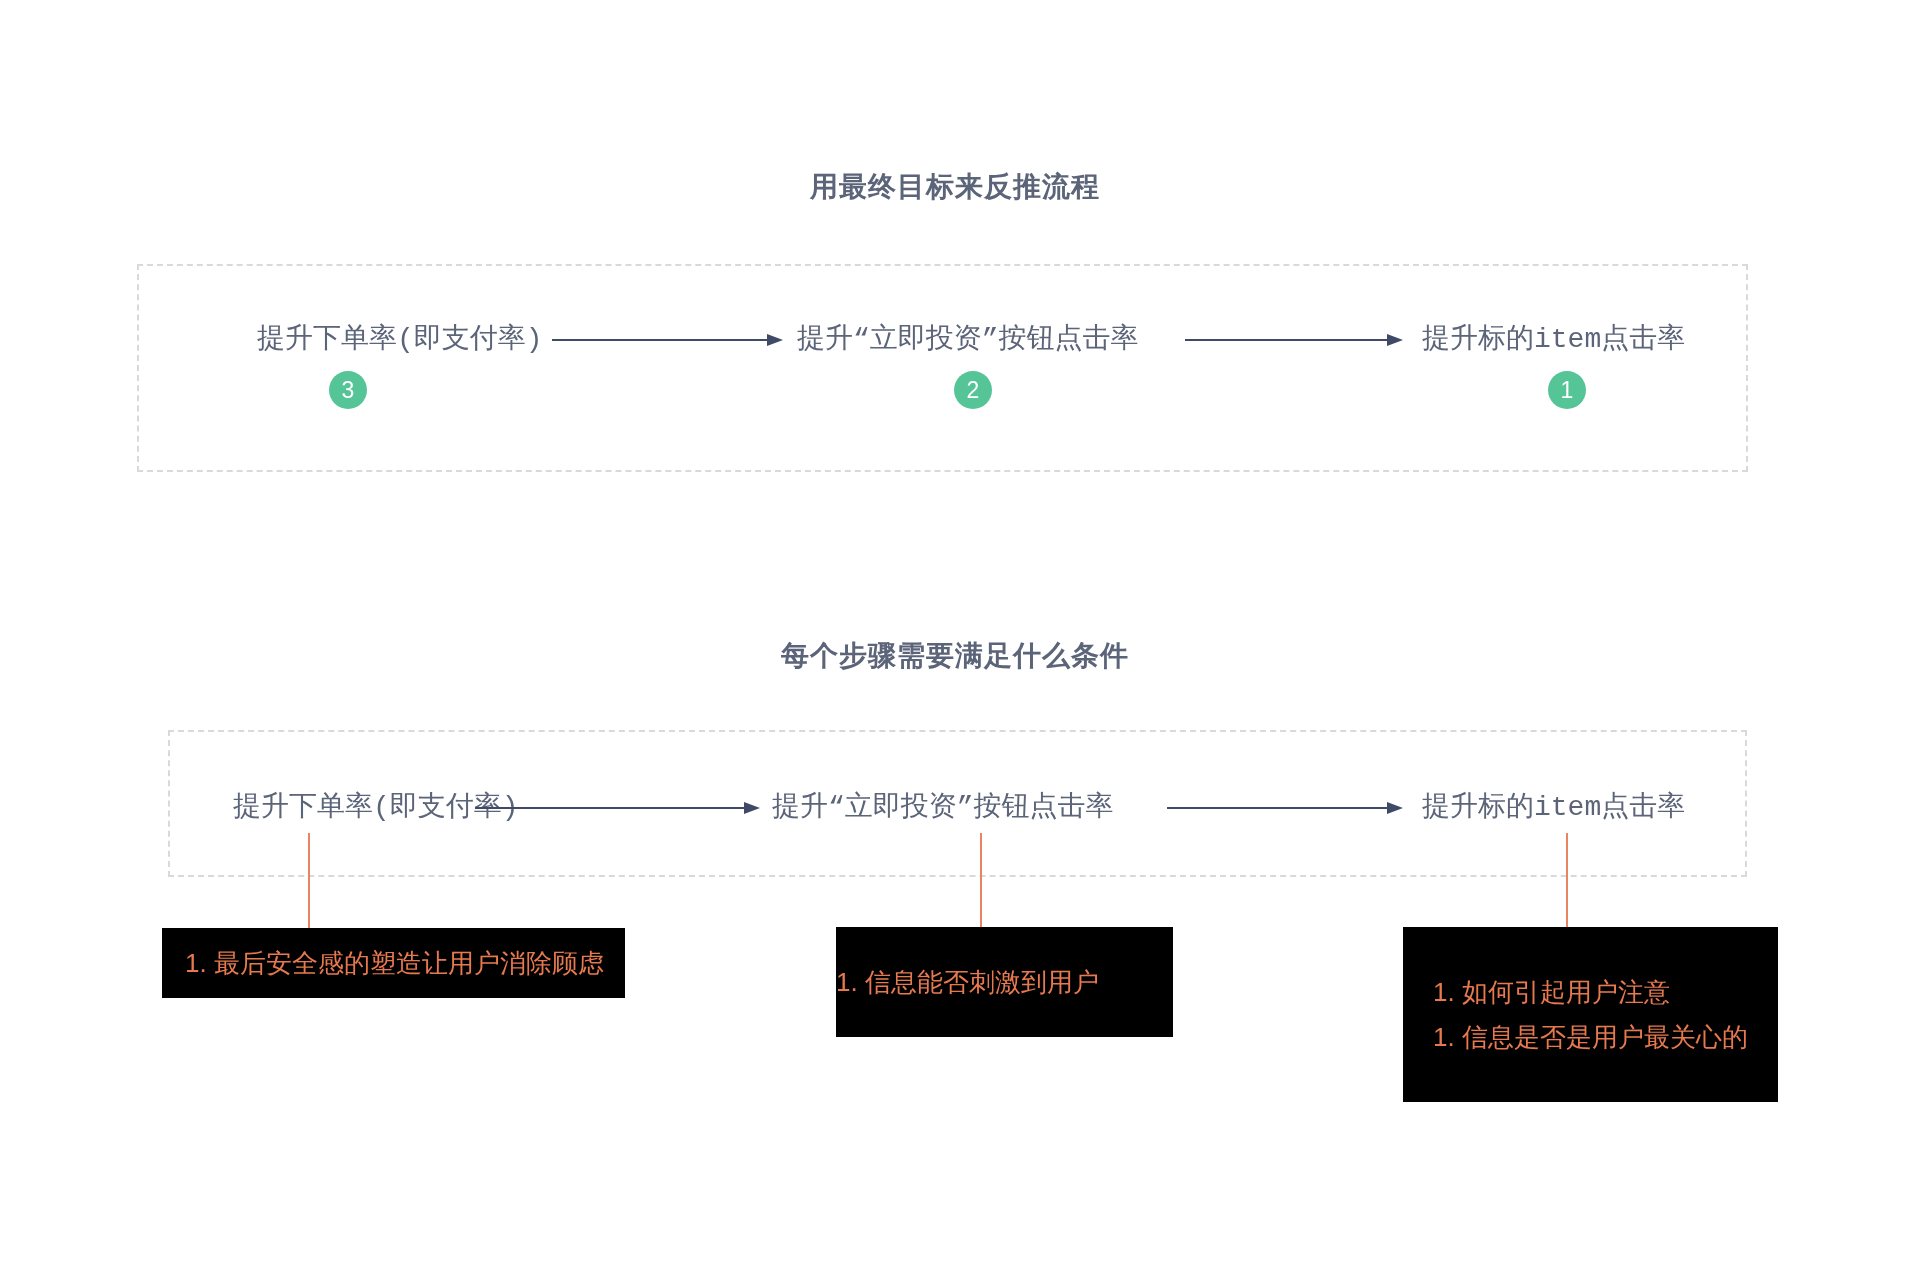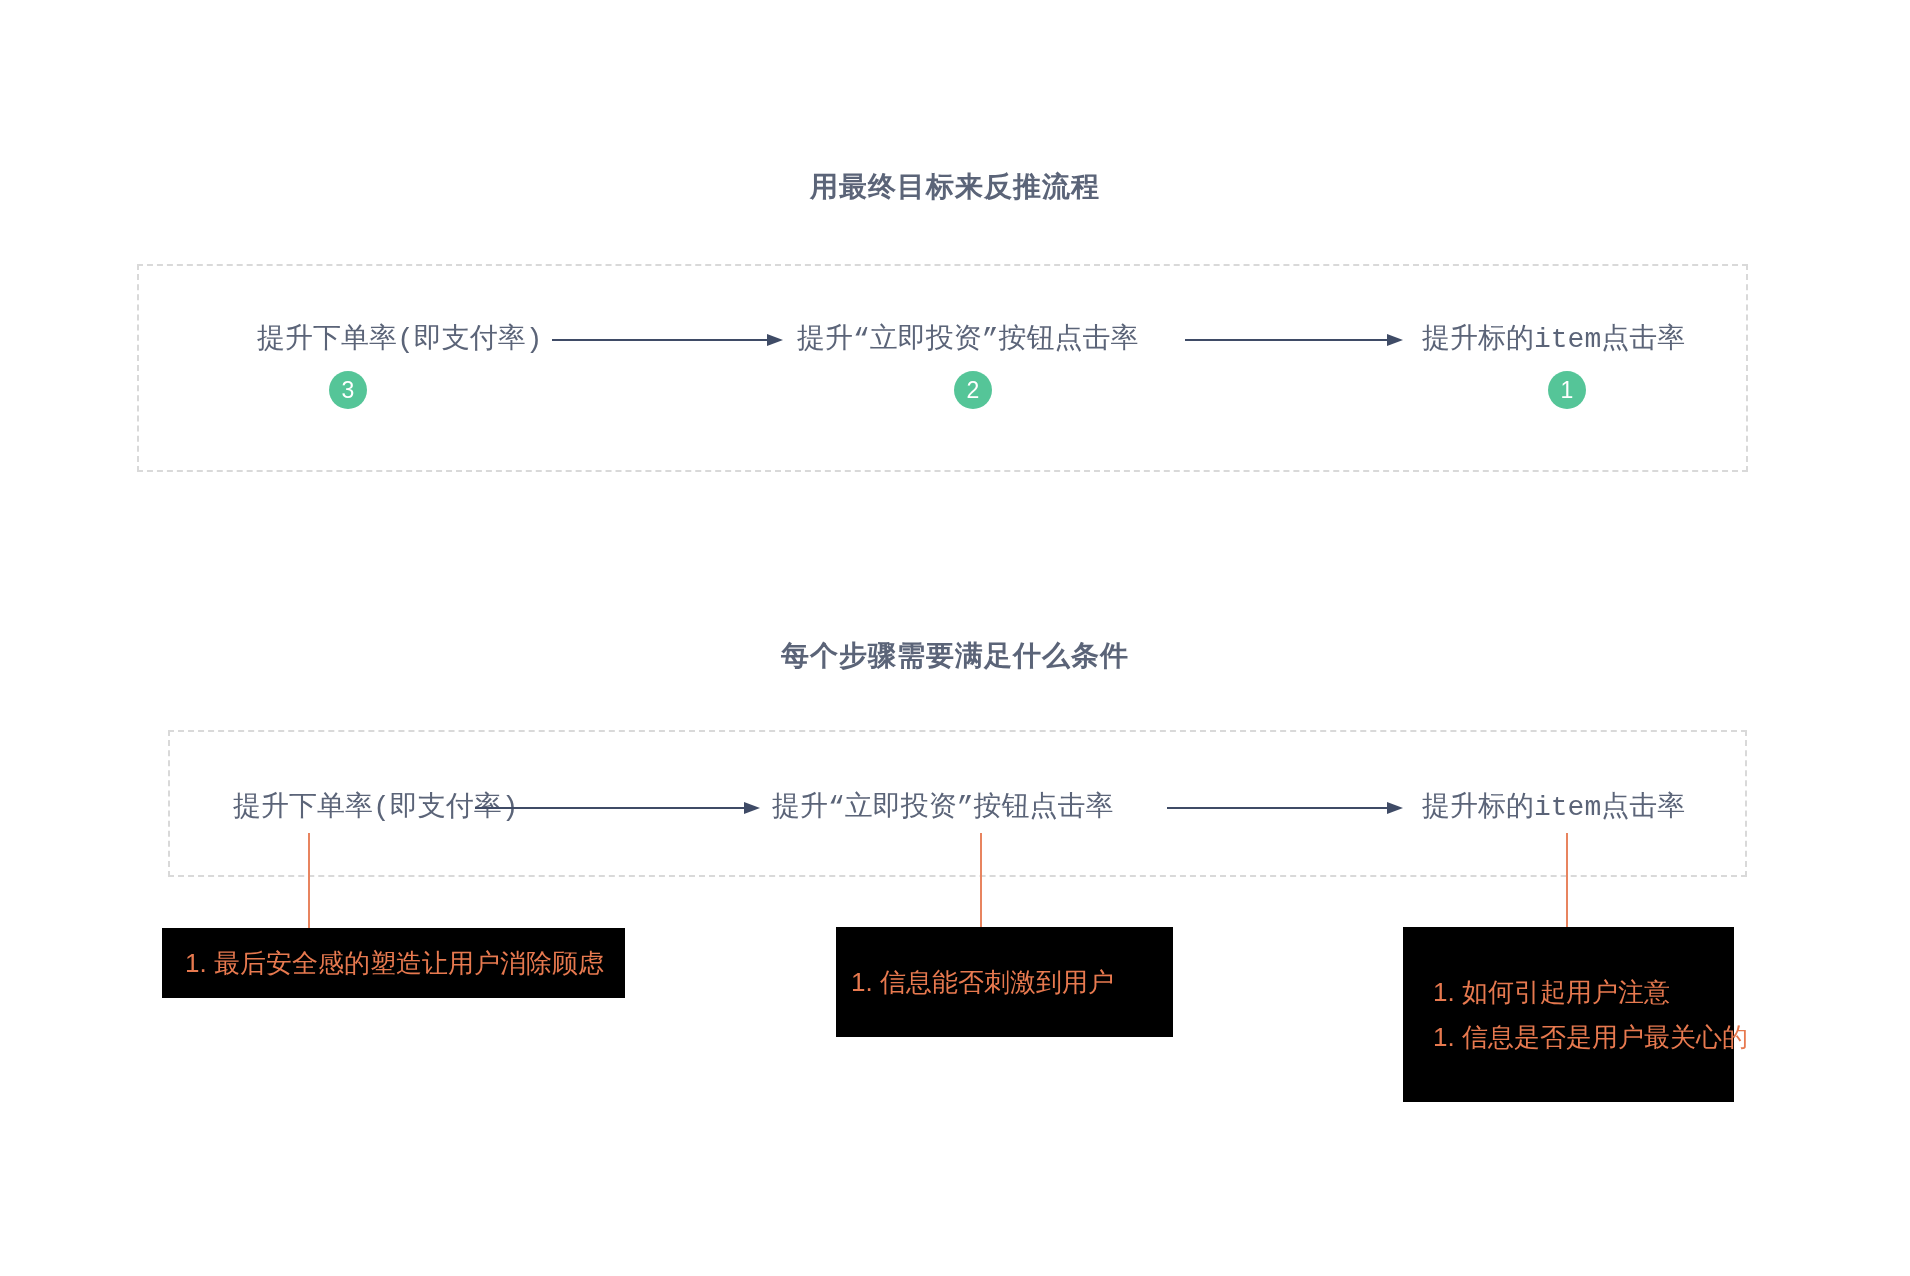--- a/index.html
+++ b/index.html
@@ -72,20 +72,20 @@
 <div class="step" style="left:1422px;top:793px">提升标的item点击率</div>
 
 <div class="vline" style="left:308px;top:833px;height:95px"></div>
 <div class="vline" style="left:980px;top:833px;height:94px"></div>
 <div class="vline" style="left:1566px;top:833px;height:94px"></div>
 
 <div class="note" style="left:162px;top:928px;width:463px;height:70px;padding-left:23px">
   <div class="note-line">1. 最后安全感的塑造让用户消除顾虑</div>
 </div>
 
-<div class="note" style="left:836px;top:927px;width:337px;height:110px;padding-left:15px">
+<div class="note" style="left:836px;top:927px;width:337px;height:110px;">
   <div class="note-line">1. 信息能否刺激到用户</div>
 </div>
 
-<div class="note" style="left:1403px;top:927px;width:331px;height:175px;padding-left:30px">
+<div class="note" style="left:1403px;top:927px;width:375px;height:175px;padding-left:30px">
   <div class="note-line">1. 如何引起用户注意</div>
   <div class="note-line">1. 信息是否是用户最关心的</div>
 </div>
 
 </body></html>

